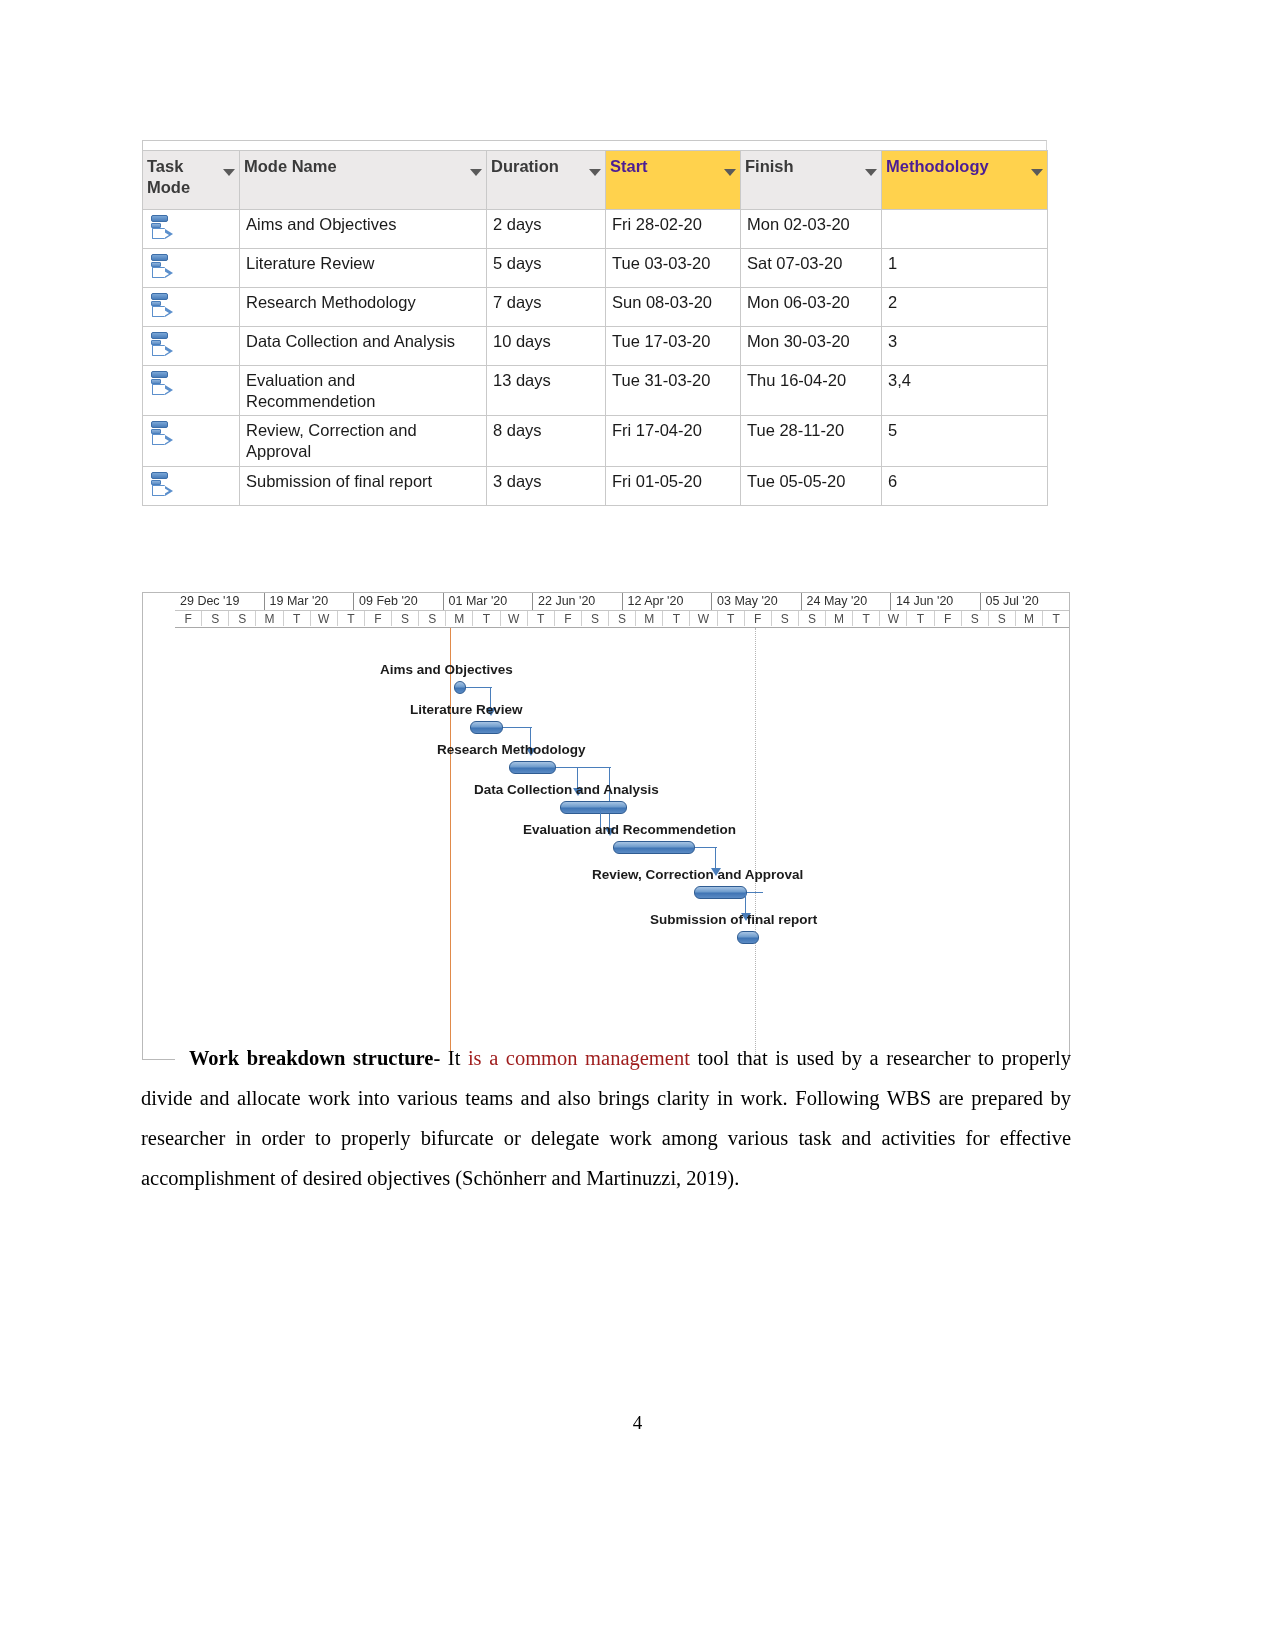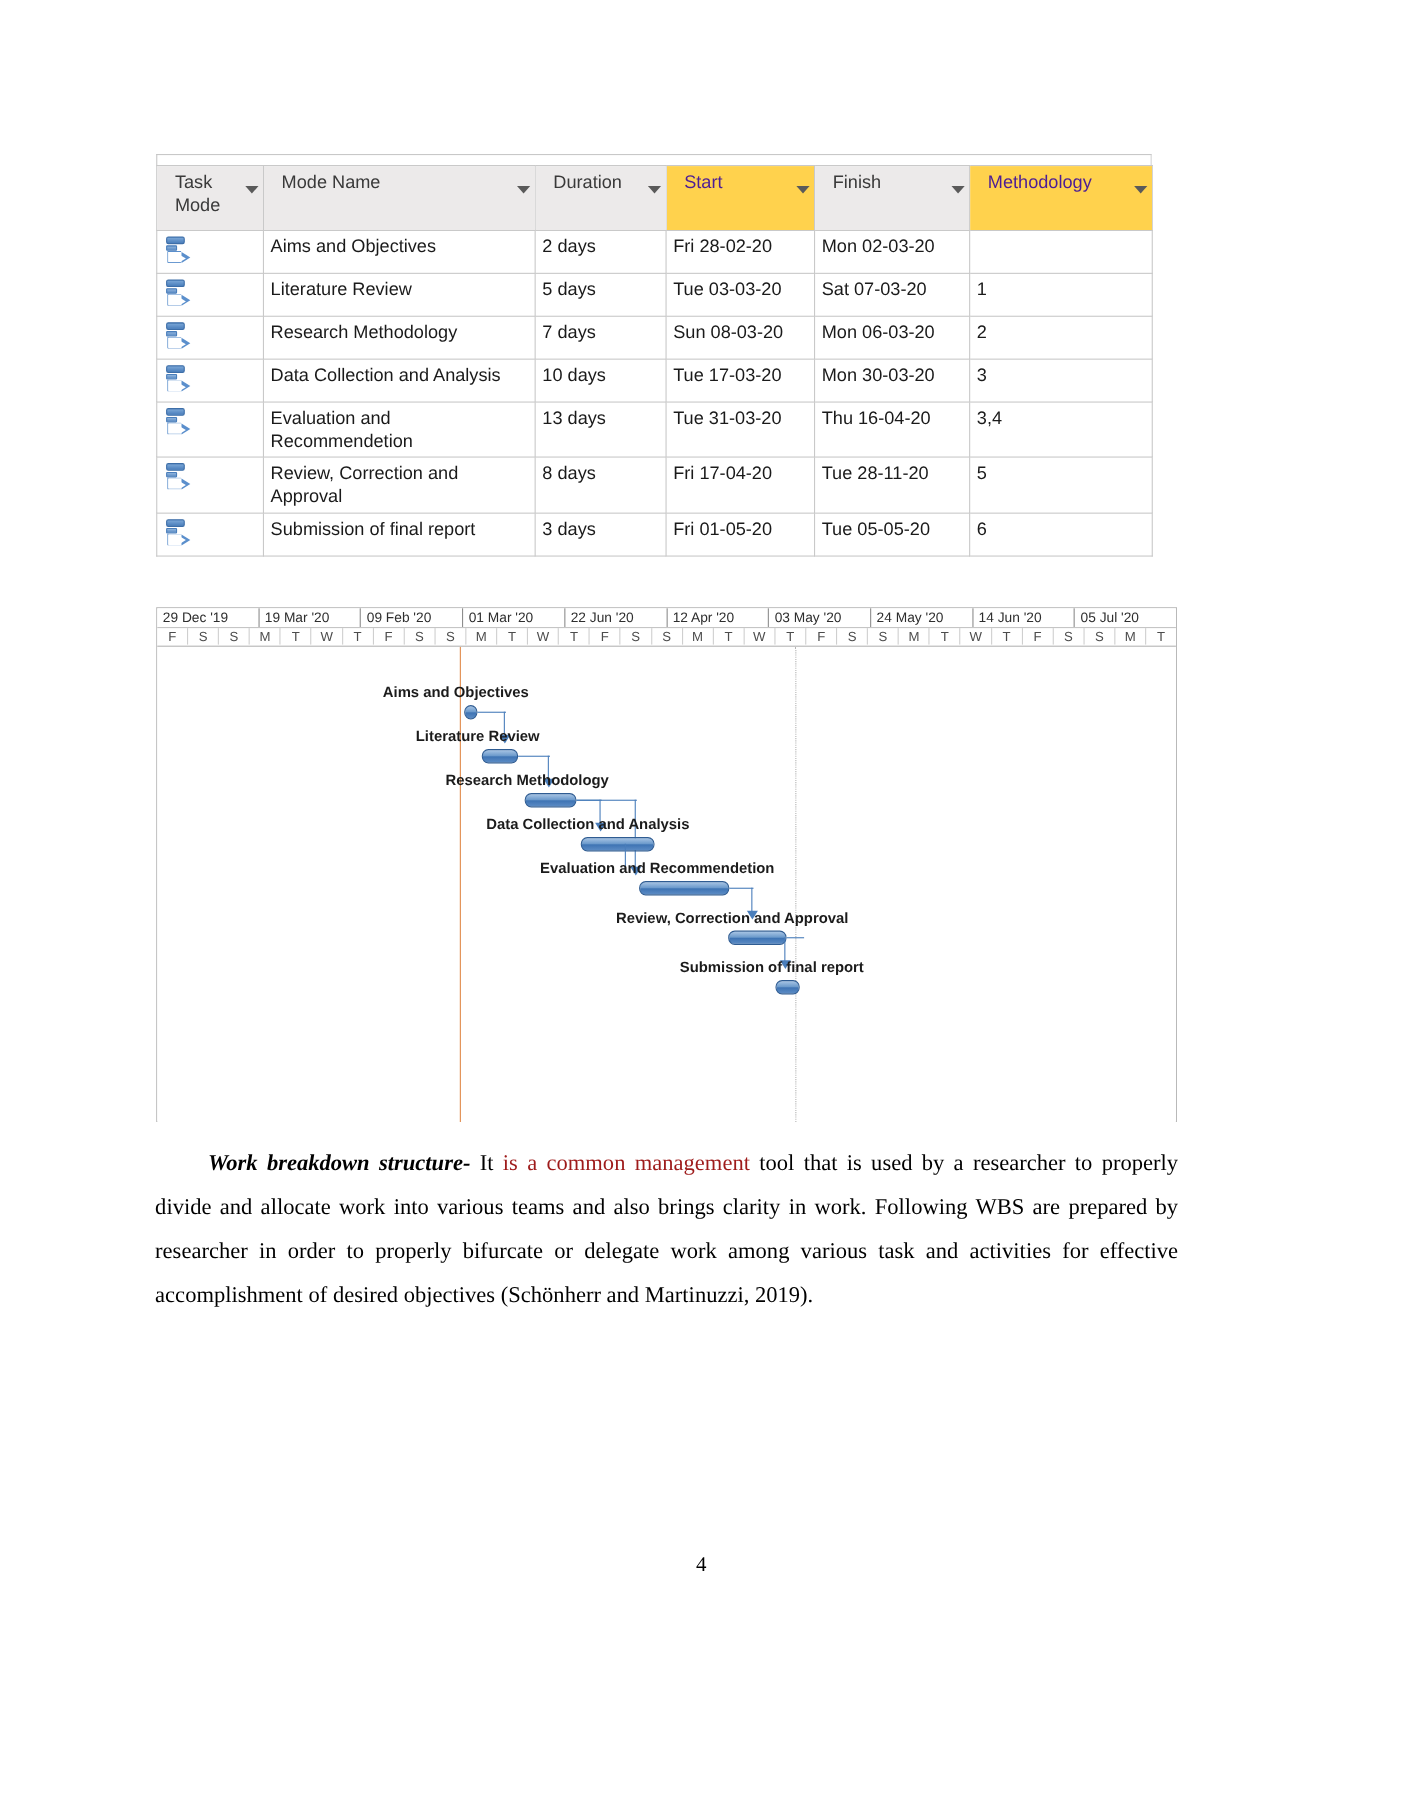--- a/index.html
+++ b/index.html
@@ -43,24 +43,24 @@
     vertical-align: top;
     padding: 4px 6px 4px 6px;
     font-size: 16.5px;
     color: #1a1a1a;
     background: #ffffff;
     line-height: 1.25;
   }
   
   table.task-table thead th {
     background: #eceaea;
-    font-weight: normal;
+    font-weight: bold;
     color: #3a3a3a;
     height: 48px;
-    padding: 5px 4px 5px 16px;
+    padding: 5px 4px 5px 4px;
     position: relative;
     text-align: left;
   }
   table.task-table thead th.hl {
     background: #ffd24d;
     color: #4c1d95;
   }
   .th-inner {
     display: flex;
     align-items: flex-start;
@@ -137,27 +137,28 @@
     border-top: 3px solid transparent;
     border-bottom: 3px solid transparent;
     border-left: 5px solid #ffffff;
     z-index: 2;
   }
 
   
   .gantt-wrap {
     position: absolute;
     left: 142px;
-    top: 552px;
+    top: 592px;
     width: 928px;
     height: 468px;
     border: 1px solid #b9b9b9;
     box-sizing: border-box;
     background: #ffffff;
     font-family: "Liberation Sans", sans-serif;
+    padding-left: 32px;
   }
   .gantt-head {
     position: relative;
     height: 34px;
     border-bottom: 1px solid #a9a9a9;
     background: #ffffff;
   }
   .tl-row-weeks, .tl-row-days {
     display: flex;
     width: 100%;
@@ -243,21 +244,21 @@
     top: 1038px;
     width: 930px;
     font-family: "Liberation Serif", serif;
     font-size: 20.5px;
     line-height: 40px;
     color: #000000;
     text-align: justify;
     text-justify: inter-word;
   }
   .body-text .indent { display: inline-block; width: 48px; }
-  .lead { font-weight: bold; font-style: italic; }
+  .lead { font-weight: bold; }
   .redtext { color: #9e1b1b; }
 
   .page-number {
     position: absolute;
     left: 0;
     top: 1412px;
     width: 1275px;
     text-align: center;
     font-family: "Liberation Serif", serif;
     font-size: 19px;

